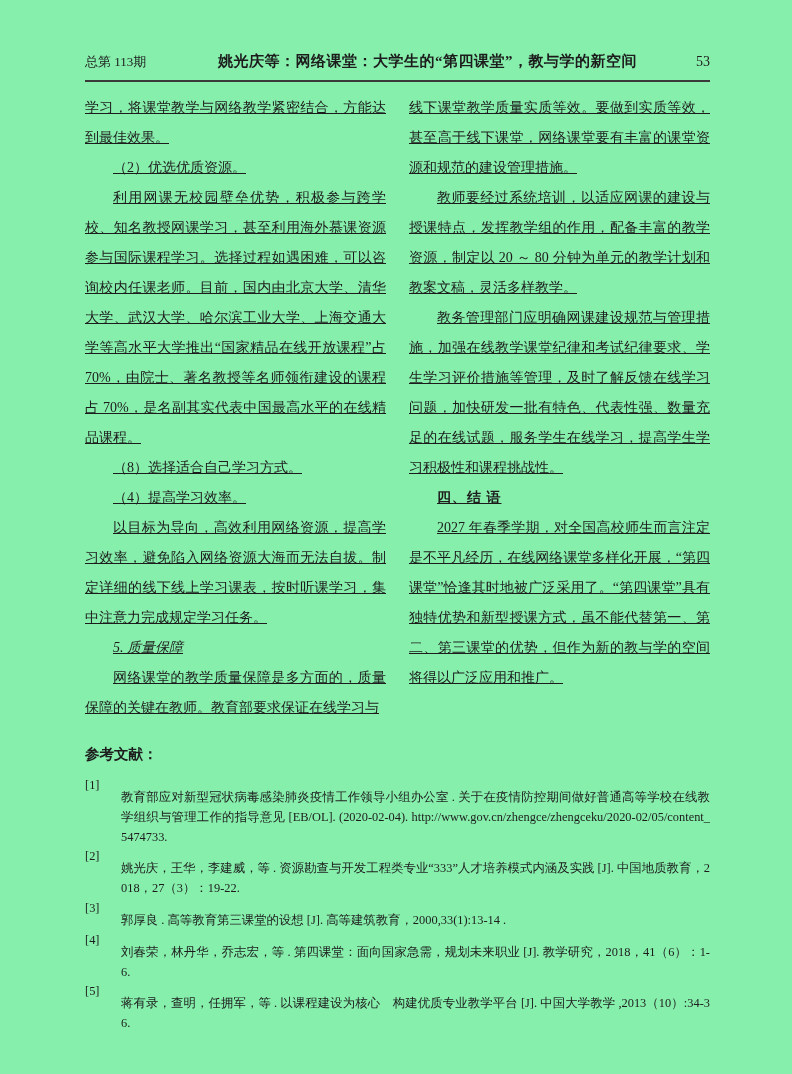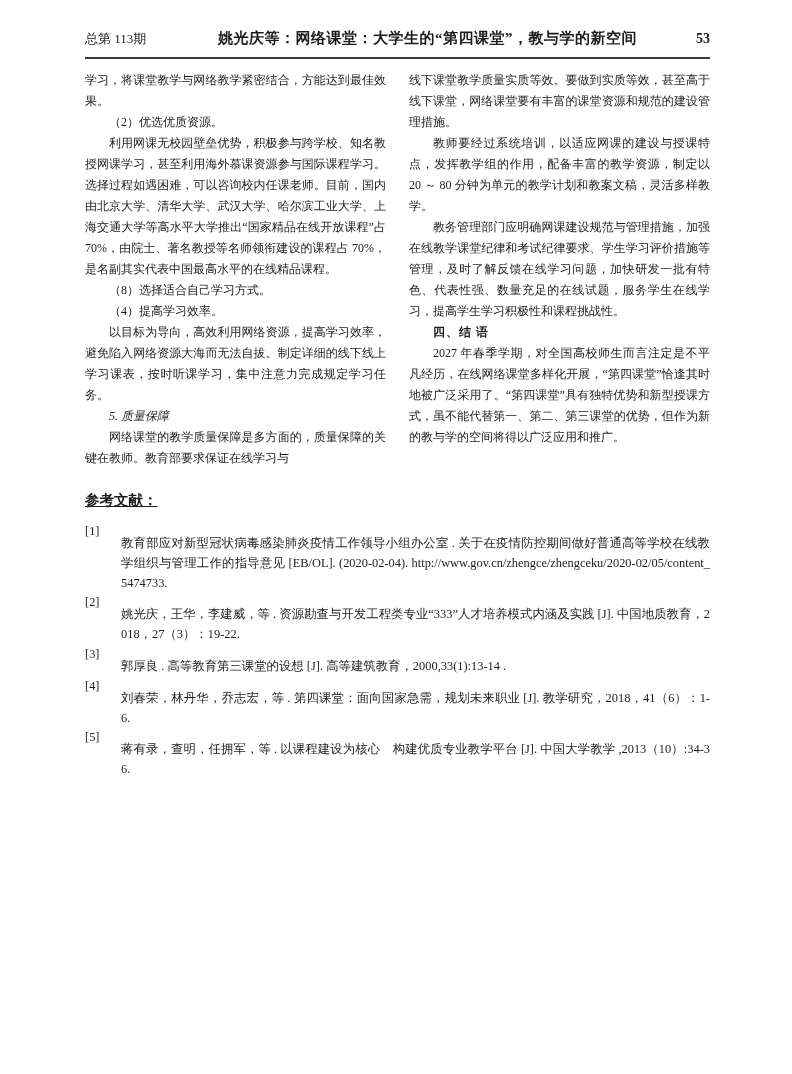--- a/index.html
+++ b/index.html
@@ -5,23 +5,23 @@
   html, body {
     margin: 0;
     padding: 0;
     background: #e9e9e9;
   }
   .page {
     position: relative;
     width: 792px;
     height: 1074px;
     margin: 0 auto;
-    background: #ffffff;
+    background: #86efac;
     box-sizing: border-box;
-    padding: 29px 82px 0 85px;
+    padding: 52px 82px 0 85px;
     font-family: "Liberation Serif", "DejaVu Serif", serif;
     color: #1c1c1c;
     overflow: hidden;
   }
   
   .running-head {
     display: flex;
     align-items: baseline;
     justify-content: space-between;
     padding-bottom: 9px;
@@ -37,33 +37,33 @@
     text-align: center;
     font-weight: bold;
     font-size: 15px;
     letter-spacing: 0.5px;
   }
   .running-head .pageno {
     flex: 0 0 auto;
     min-width: 60px;
     text-align: right;
     font-size: 14px;
-    font-weight: bold;
   }
   
   .columns {
     display: flex;
     gap: 23px;
     margin-top: 11px;
   }
   .col {
     flex: 1 1 0;
-    font-size: 12px;
-    line-height: 21px;
+    font-size: 14px;
+    line-height: 30px;
     text-align: justify;
+    text-decoration: underline;
   }
   .col p {
     margin: 0;
     text-indent: 2em;
   }
   .col p.cont {
     text-indent: 0;
   }
   .col p.kai {
     font-style: italic;
@@ -73,21 +73,20 @@
     letter-spacing: 1px;
   }
   
   .references {
     margin-top: 22px;
   }
   .ref-heading {
     font-size: 14.5px;
     font-weight: bold;
     margin: 0 0 12px 0;
-    text-decoration: underline;
   }
   .ref-list {
     font-size: 12.4px;
     line-height: 19.8px;
   }
   .ref-item {
     display: flex;
     align-items: flex-start;
   }
   .ref-item .ref-label {

